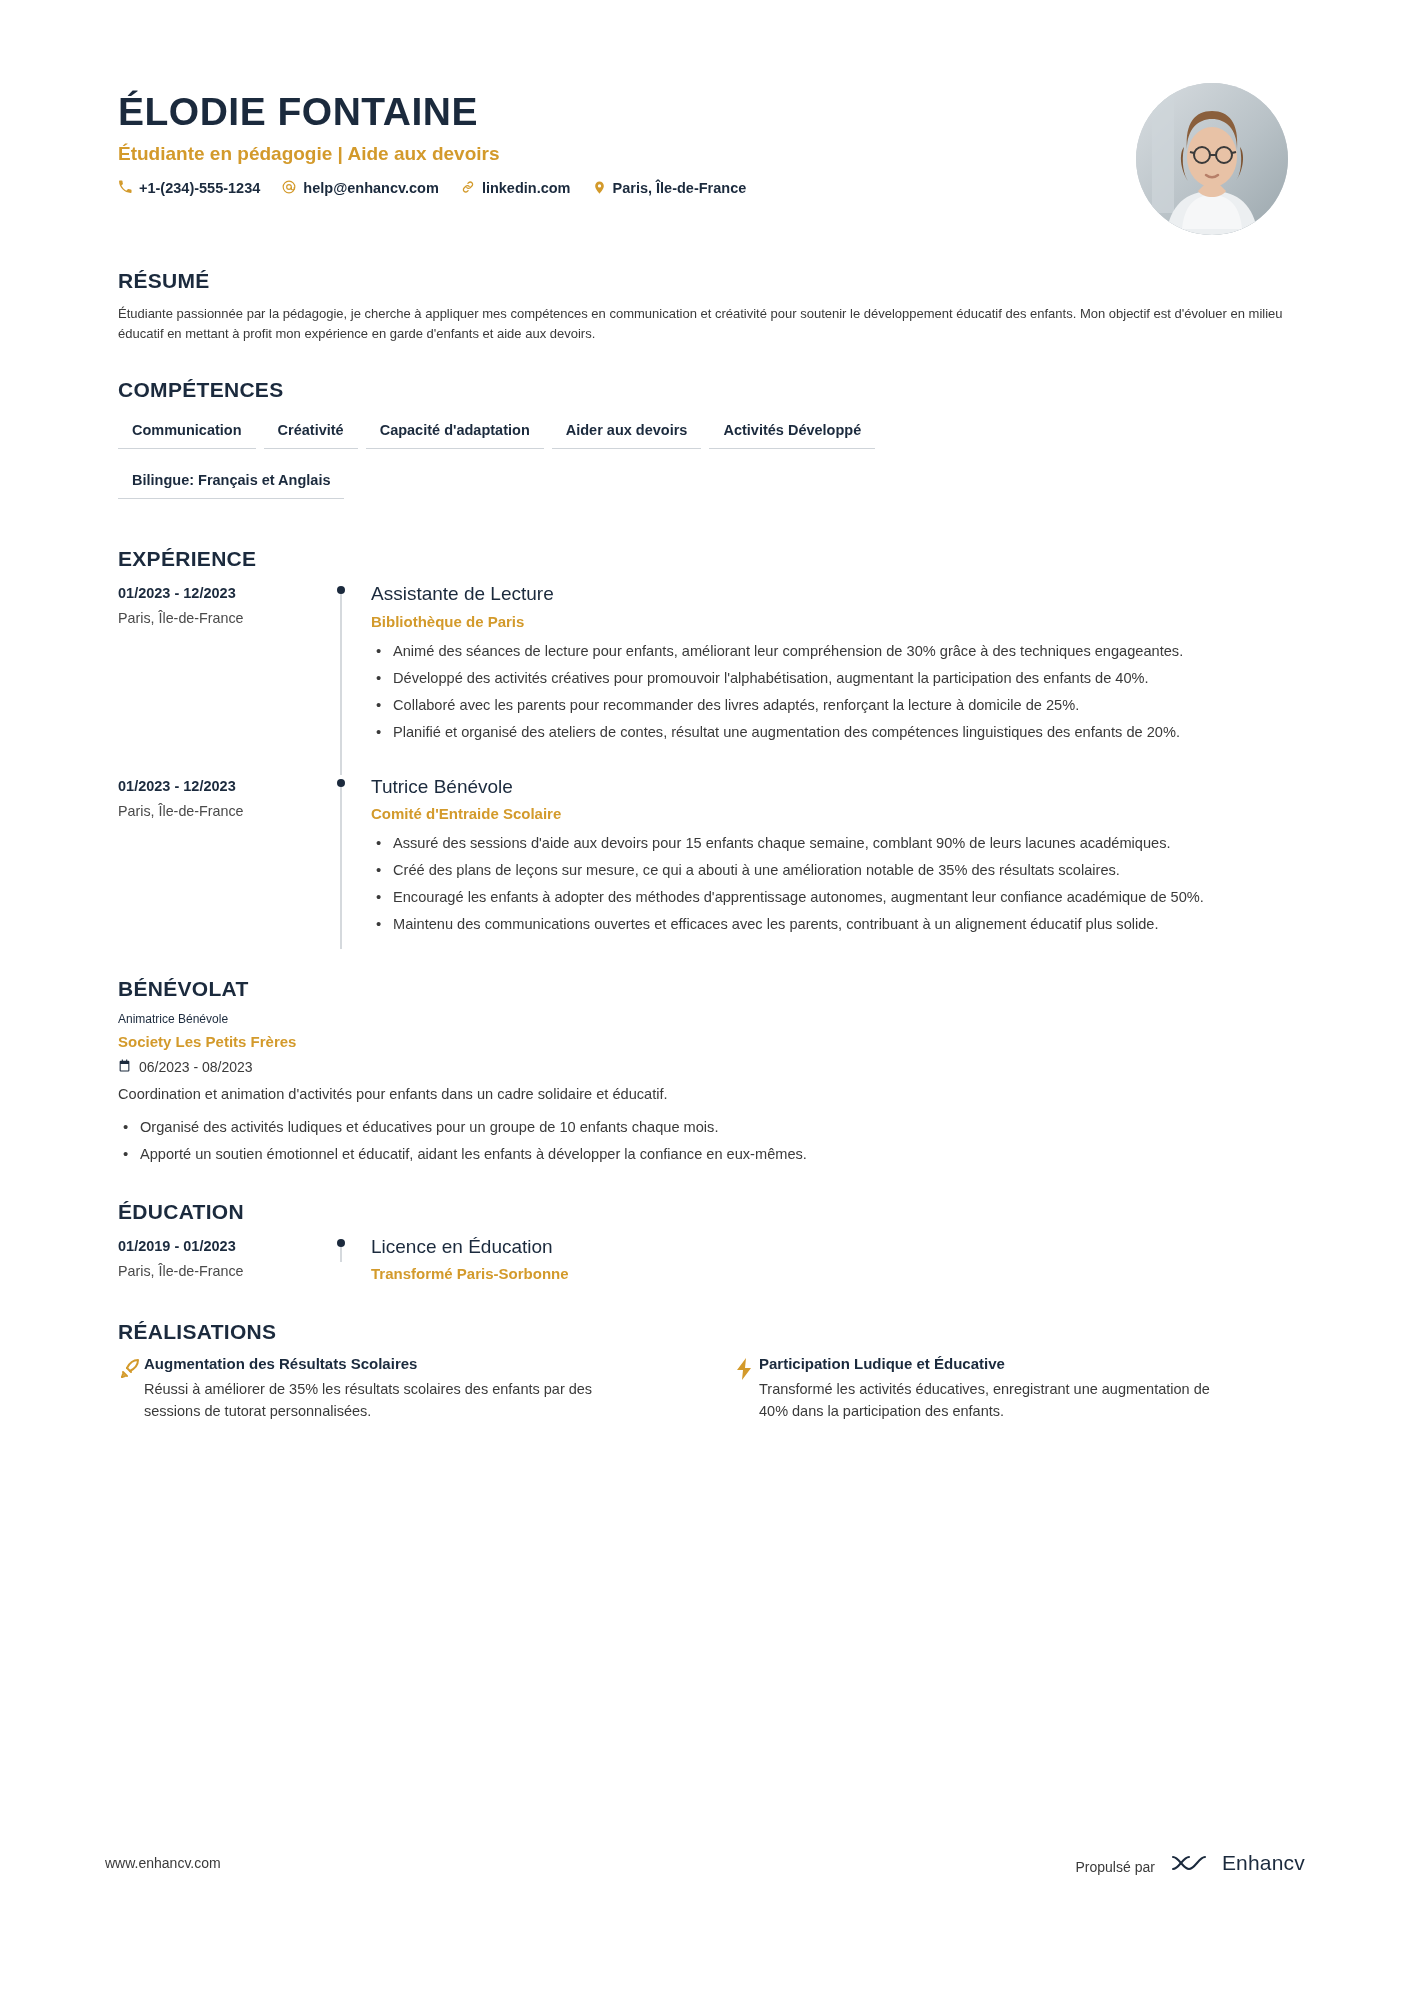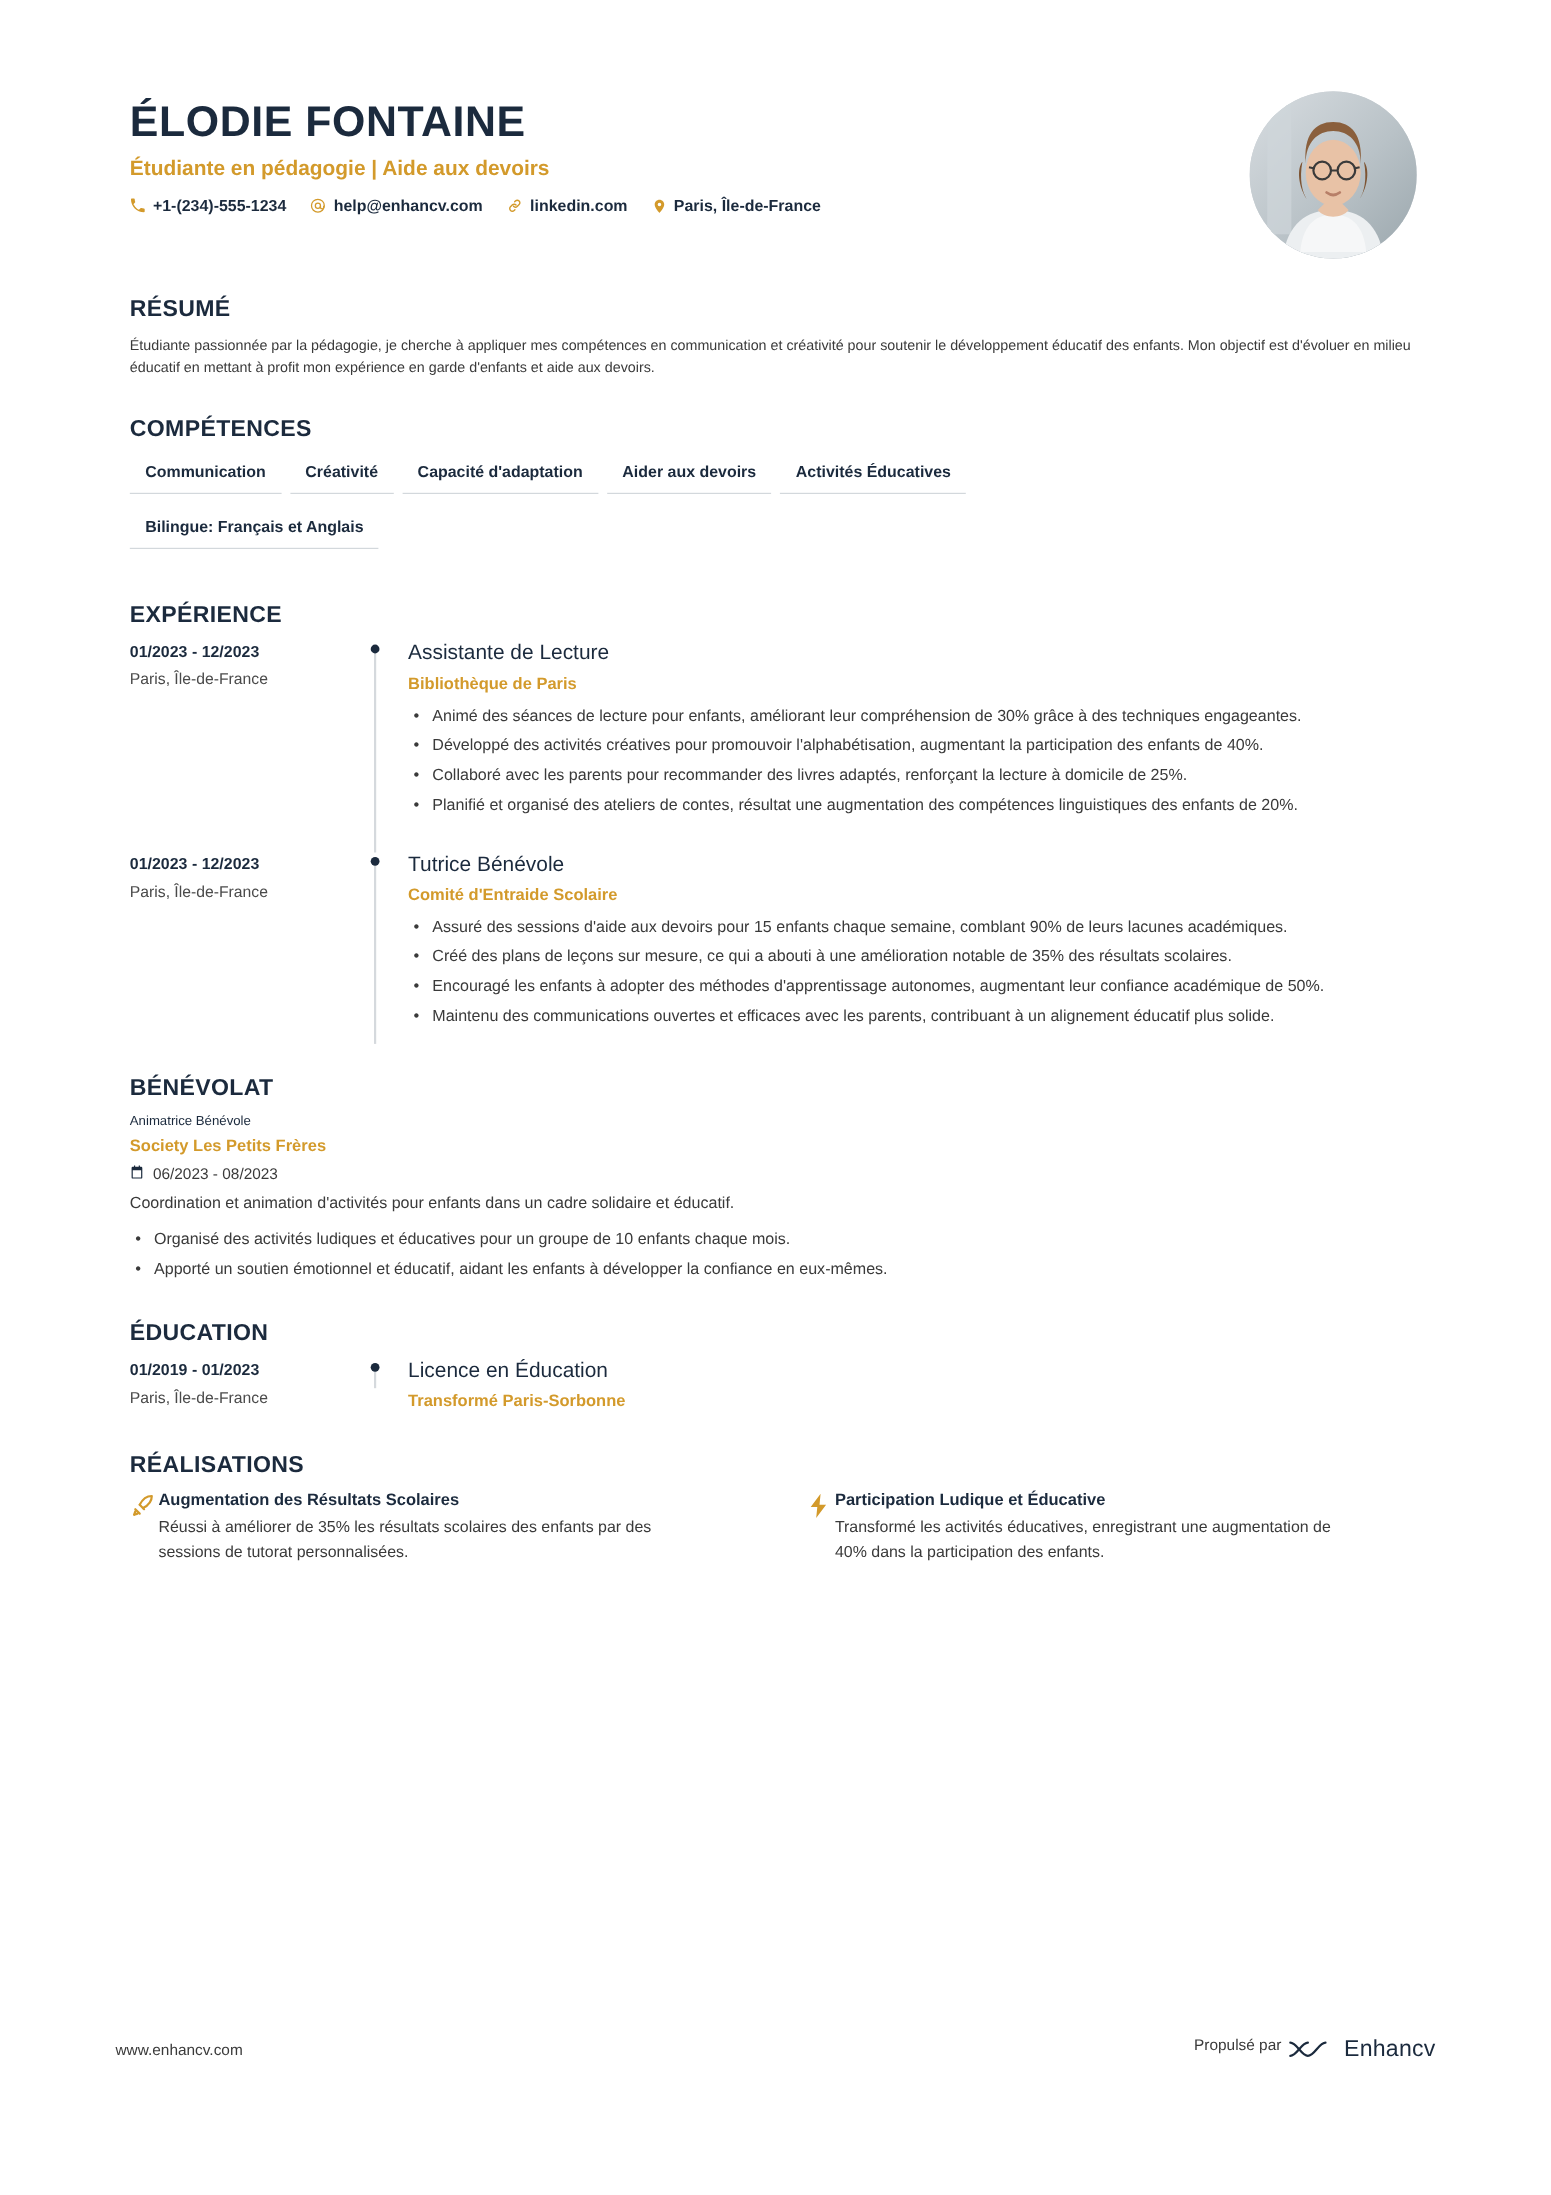--- a/index.html
+++ b/index.html
@@ -245,22 +245,22 @@
     right: 105px;
     bottom: 120px;
     display: flex;
     justify-content: space-between;
     align-items: center;
     font-size: 14px;
     color: #3a3a3a;
   }
   .footer-right {
     display: flex;
-    align-items: flex-start;
-    gap: 4px;
+    align-items: flex-end;
+    gap: 14px;
   }
   .brand {
     display: flex;
     align-items: center;
     gap: 9px;
     font-size: 21px;
     color: #1b2a3d;
     letter-spacing: 0.2px;
   }
 </style>
@@ -352,21 +352,21 @@
       <div class="summary-text">Étudiante passionnée par la pédagogie, je cherche à appliquer mes compétences en communication et créativité pour soutenir le développement éducatif des enfants. Mon objectif est d'évoluer en milieu éducatif en mettant à profit mon expérience en garde d'enfants et aide aux devoirs.</div>
     </div>
 
     <div class="section">
       <div class="section-title">COMPÉTENCES</div>
       <div class="skills">
         <div class="skill">Communication</div>
         <div class="skill">Créativité</div>
         <div class="skill">Capacité d'adaptation</div>
         <div class="skill">Aider aux devoirs</div>
-        <div class="skill">Activités Éducatives</div>
+        <div class="skill">Activités Développé</div>
         <div style="flex-basis:100%;height:0"></div>
         <div class="skill">Bilingue: Français et Anglais</div>
       </div>
     </div>
 
     <div class="section">
       <div class="section-title">EXPÉRIENCE</div>
 
       <div class="exp-item">
         <div class="exp-left">

